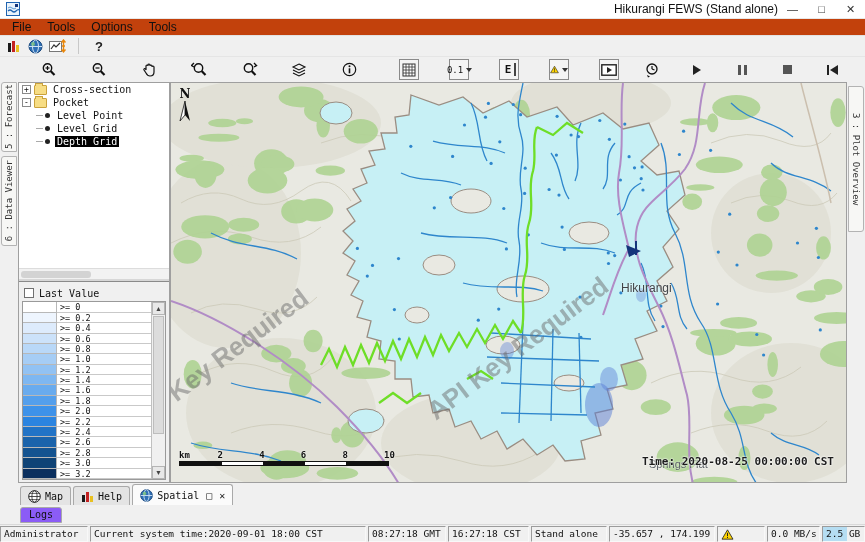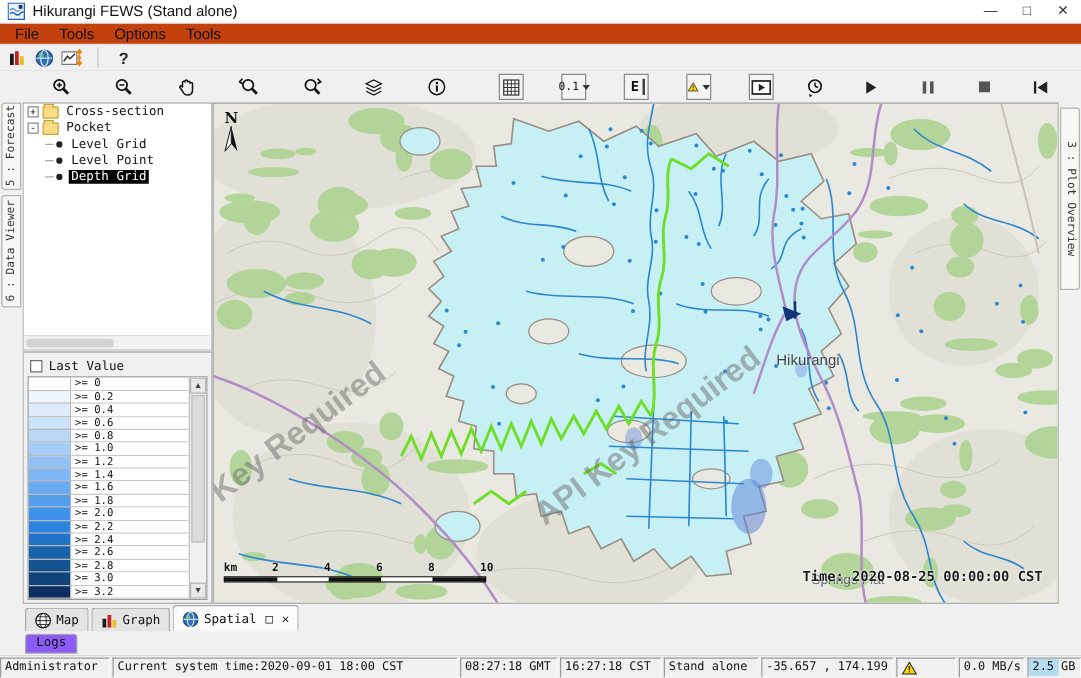--- a/index.html
+++ b/index.html
@@ -6,21 +6,21 @@
   html,body { margin:0; padding:0; }
   body {
     width:865px; height:542px; overflow:hidden; position:relative;
     background:#f0f0f0; font-family:"Liberation Sans",sans-serif; font-size:12px; color:#111;
     user-select:none;
   }
 
   
   .titlebar { height:19px; background:#ffffff; display:flex; align-items:center; border-bottom:1px solid #e8e8e8; }
   .titlebar .app-icon { width:14px; height:14px; margin:0 6px 0 6px; flex:0 0 auto; }
-  .titlebar .title { flex:1; font-size:12px; color:#111; }
+  .titlebar .title { flex:1; font-size:12px; color:#111;text-align:right; }
   .win-btns { display:flex; height:100%; }
   .win-btn { width:29px; text-align:center; line-height:18px; font-size:11px; color:#333; }
 
   
   .menubar { height:17px; display:flex; align-items:flex-end; background:#c2410c; border-bottom:1px solid #e2e2e2; padding-left:4px; }
   .menu-item { padding:0 8px; font-size:12px; line-height:16px; }
 
   
   .toolbar1 { height:21px; display:flex; align-items:center; gap:6px; padding-left:6px; border-bottom:1px solid #e5e5e5; }
   .tb1-sep { width:1px; height:16px; background:#c8c8c8; margin:0 6px; }
@@ -312,27 +312,27 @@
         </div>
         <div class="tree-row">
           <span class="expander">-</span>
           <span class="folder-ico"></span>
           <span class="tree-label">Pocket</span>
         </div>
         <div class="tree-row">
           <span class="leaf-indent"></span>
           <span class="h-guide"></span>
           <span class="bullet"></span>
-          <span class="tree-label">Level Grid</span>
+          <span class="tree-label">Level Point</span>
         </div>
         <div class="tree-row">
           <span class="leaf-indent"></span>
           <span class="h-guide"></span>
           <span class="bullet"></span>
-          <span class="tree-label">Level Point</span>
+          <span class="tree-label">Level Grid</span>
         </div>
         <div class="tree-row">
           <span class="leaf-indent"></span>
           <span class="h-guide"></span>
           <span class="bullet"></span>
           <span class="tree-label selected">Depth Grid</span>
         </div>
         <div class="tree-hscroll">
           <div class="thumb"></div>
         </div>
@@ -701,21 +701,21 @@
         <line x1="1.6" y1="9.6" x2="11.4" y2="9.6" stroke="#222" stroke-width="0.7"></line>
       </svg>
     <span>Map</span>
   </div>
   <div class="btab">
     <svg width="13" height="13" viewBox="0 0 13 13">
         <rect x="1" y="5" width="3" height="7" fill="#1a1a1a"></rect>
         <rect x="5" y="2" width="3" height="10" fill="#c42222"></rect>
         <rect x="9" y="6" width="3" height="6" fill="#e8c020"></rect>
       </svg>
-    <span>Graph</span>
+    <span>Help</span>
   </div>
   <div class="btab active">
     <svg width="13" height="13" viewBox="0 0 13 13">
         <circle cx="6.5" cy="6.5" r="5.8" fill="#2f6fb5" stroke="#1b4a80"></circle>
         <ellipse cx="6.5" cy="6.5" rx="2.6" ry="5.8" fill="none" stroke="#cfe3f5" stroke-width="0.9"></ellipse>
         <line x1="0.7" y1="6.5" x2="12.3" y2="6.5" stroke="#cfe3f5" stroke-width="0.9"></line>
         <circle cx="4.5" cy="4.5" r="1.8" fill="#7fc77f" opacity="0.85"></circle>
       </svg>
     <span>Spatial</span>
     <span class="tab-glyph">□</span>

